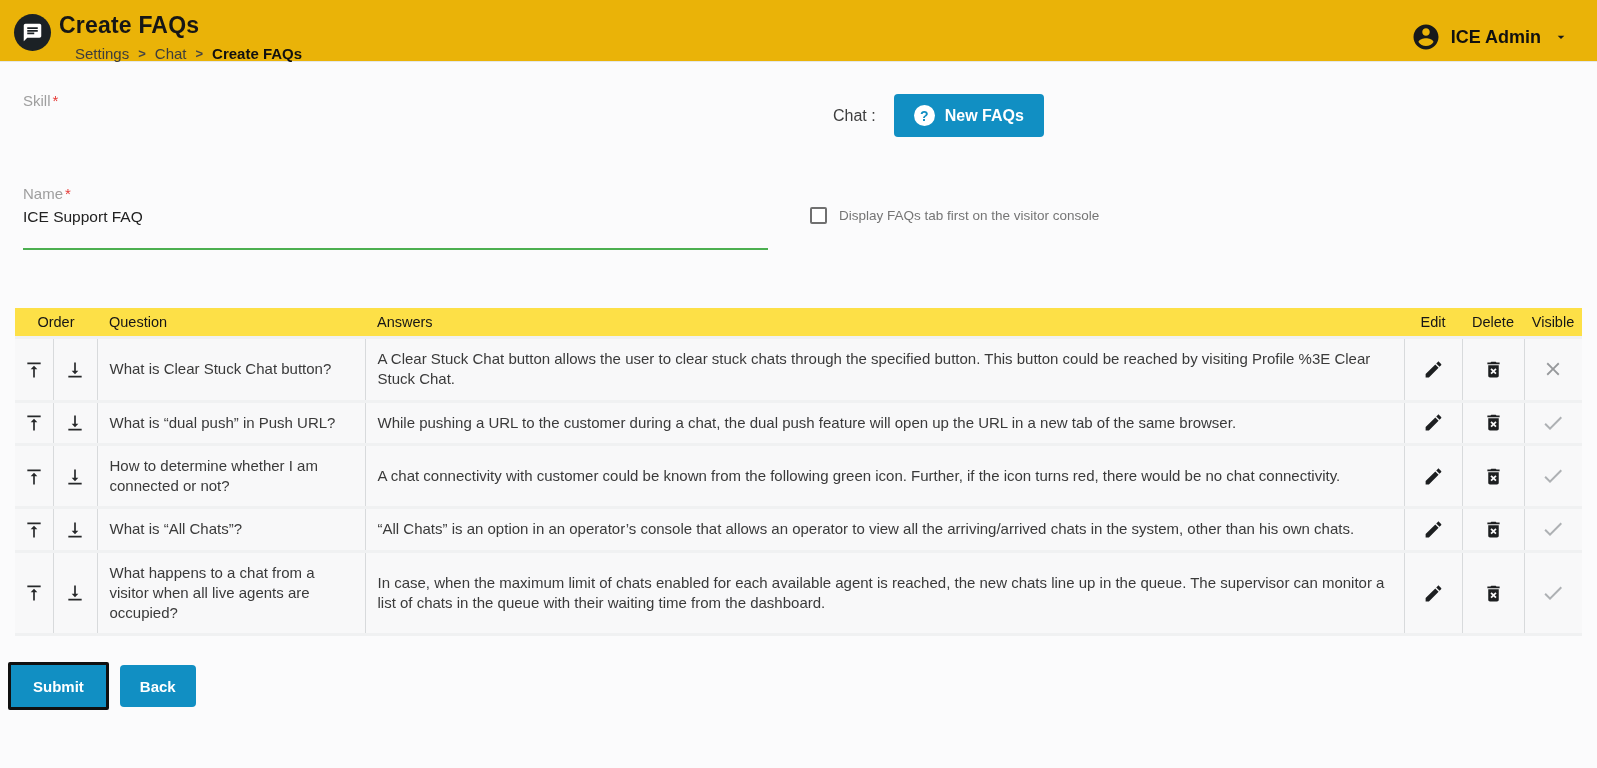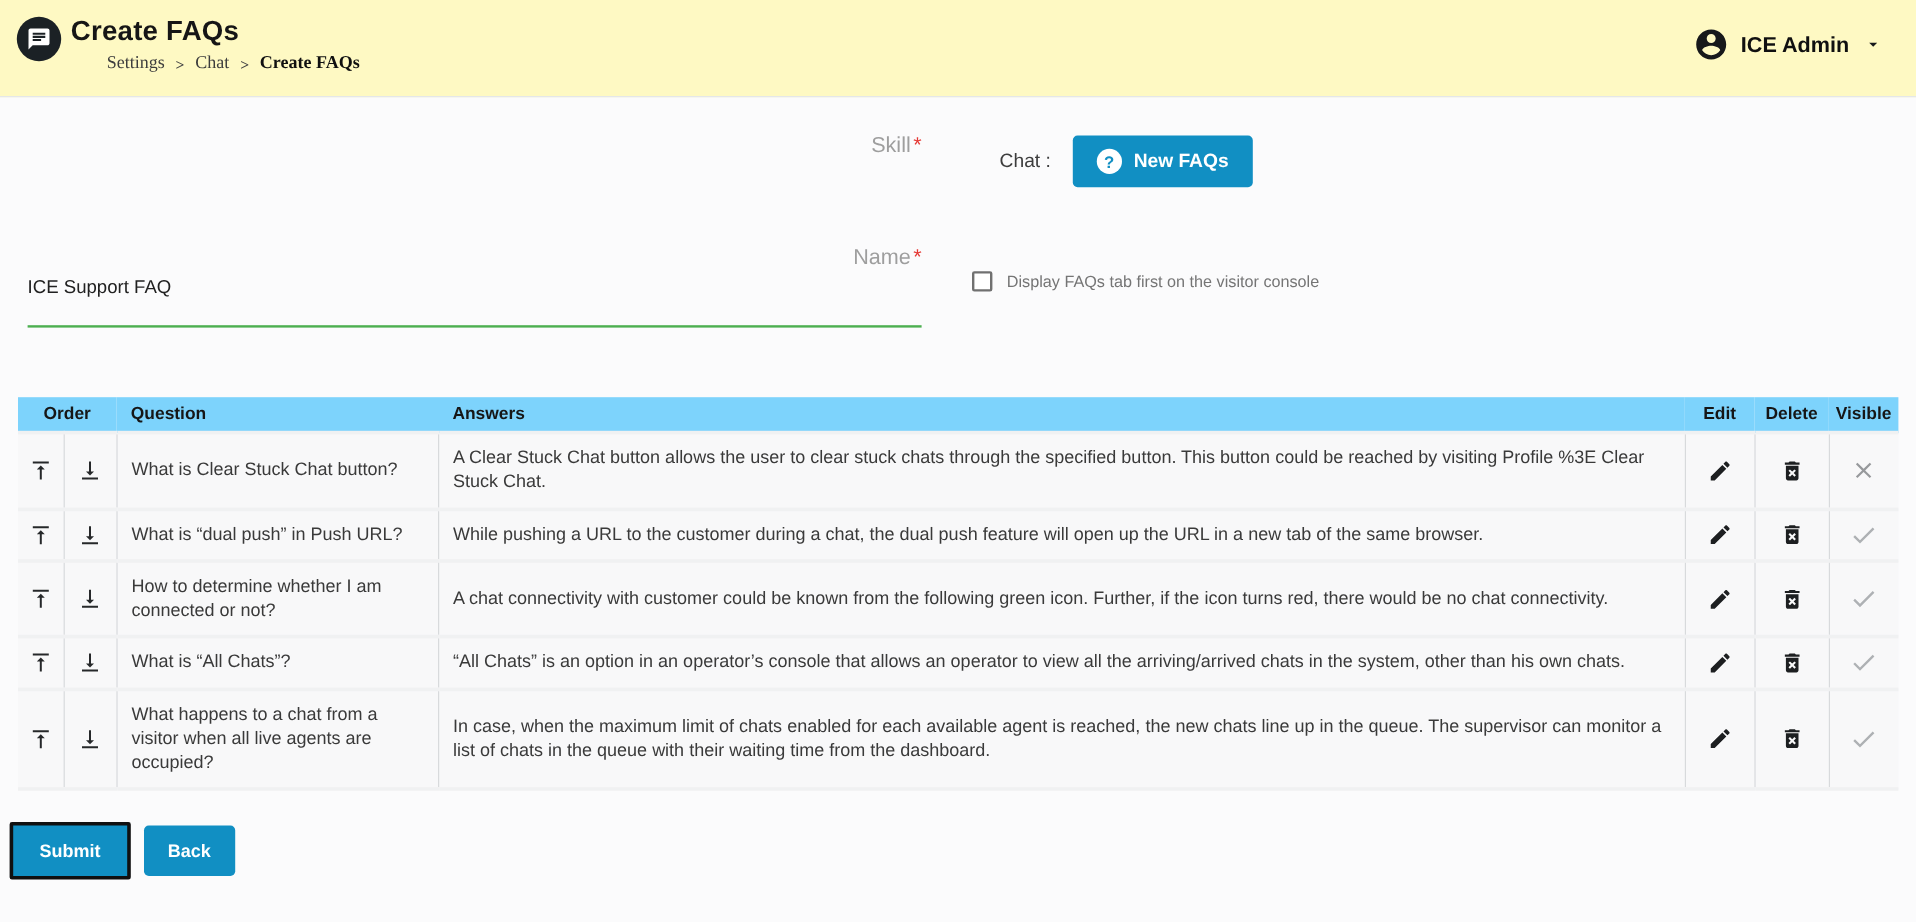--- a/index.html
+++ b/index.html
@@ -13,47 +13,47 @@
     --muted:#9e9e9e;
   }
   *{box-sizing:border-box;margin:0;padding:0;}
   body{
     width:1597px;height:768px;overflow:hidden;
     font-family:"Liberation Sans",sans-serif;
     background:#fbfbfc;color:#3a3a3a;
   }
   
   .app-header{
-    height:81px;background:#fef9c3;border-bottom:1px solid #e4e7e9;
+    height:62px;background:#eab308;border-bottom:1px solid #e4e7e9;
     display:flex;align-items:flex-start;padding:12px 28px 0 14px;
   }
   .logo-circle{
     width:37px;height:37px;border-radius:50%;background:#1b2125;
     display:flex;align-items:center;justify-content:center;flex:0 0 auto;margin-top:2px;
   }
   .logo-circle svg{width:21px;height:21px;fill:#fff;}
   .titles{margin-left:8px;}
   .page-title{font-size:23px;font-weight:bold;color:#161616;letter-spacing:.2px;line-height:26px;}
-  .breadcrumb{margin-top:7px;margin-left:30px;font-size:15px;color:#3d3d3d;display:flex;gap:9px;align-items:center;font-family:Liberation Serif, serif;}
+  .breadcrumb{margin-top:7px;margin-left:16px;font-size:15px;color:#3d3d3d;display:flex;gap:9px;align-items:center;}
   .breadcrumb .sep{font-weight:bold;font-size:13px;color:#444;}
   .breadcrumb .crumb{cursor:pointer;}
   .breadcrumb .current{font-weight:bold;color:#101010;}
   .user-menu{margin-left:auto;display:flex;align-items:center;gap:10px;margin-top:10px;cursor:pointer;}
   .user-menu svg.avatar{width:30px;height:30px;fill:#17191b;}
   .user-name{font-size:18px;font-weight:bold;color:#101010;}
   .user-menu svg.caret{width:16px;height:16px;fill:#17191b;margin-left:2px;}
   
   main{padding:0 15px 20px 15px;}
   .note{margin:36px 0 0 8px;font-size:13.5px;font-style:italic;color:#222;}
   .note b{font-style:italic;}
   .form-row{display:flex;align-items:flex-start;}
   .row1{margin-top:30px;}
   .row2{margin-top:48px;}
   .field{width:745px;margin-left:8px;}
-  .field .label{font-size:18px;color:var(--muted);text-align:right;}
+  .field .label{font-size:15px;color:var(--muted);}
   .field .req{color:var(--red);margin-left:2px;}
   .field .value-line{
     display:flex;align-items:flex-start;justify-content:space-between;
     margin-top:6px;padding-bottom:22px;border-bottom:2px solid var(--green);
   }
   .field .value{font-size:15.5px;color:#212121;}
   .dd-arrow{font-size:11px;color:#111;align-self:flex-end;margin-bottom:2px;cursor:pointer;}
   .faqs-group{display:flex;align-items:center;margin-left:65px;margin-top:2px;}
   .faqs-label{font-size:16px;color:#3d3d3d;margin-right:18px;}
   .btn-blue{
@@ -67,21 +67,21 @@
     font-size:14px;font-weight:bold;display:flex;align-items:center;justify-content:center;
   }
   .chk{display:flex;align-items:center;gap:12px;margin-left:42px;margin-top:22px;cursor:pointer;}
   .chk-box{width:17px;height:17px;border:2px solid #707070;border-radius:2px;background:#fff;flex:0 0 auto;}
   .chk-label{font-size:13.5px;color:#757575;}
   
   table{width:100%;border-collapse:collapse;margin-top:58px;}
   col.c-up{width:38px;}col.c-dn{width:44px;}col.c-q{width:268px;}
   col.c-ed{width:58px;}col.c-de{width:62px;}col.c-vi{width:58px;}
   thead th{
-    background:#7dd3fc;font-size:14.5px;font-weight:bold;color:#161616;
+    background:#fde047;font-size:14.5px;font-weight:normal;color:#161616;
     padding:6px 12px;text-align:left;border-bottom:3px solid var(--rowgap);
   }
   thead th.center{text-align:center;padding:6px 4px;}
   tbody td{
     background:var(--cell);border-bottom:3px solid var(--rowgap);
     border-right:1px solid var(--cellline);
     font-size:15px;line-height:1.35;color:#3a3a3a;vertical-align:middle;
   }
   tbody td:last-child{border-right:none;}
   td.c-icon{text-align:center;padding:8px 4px;}

